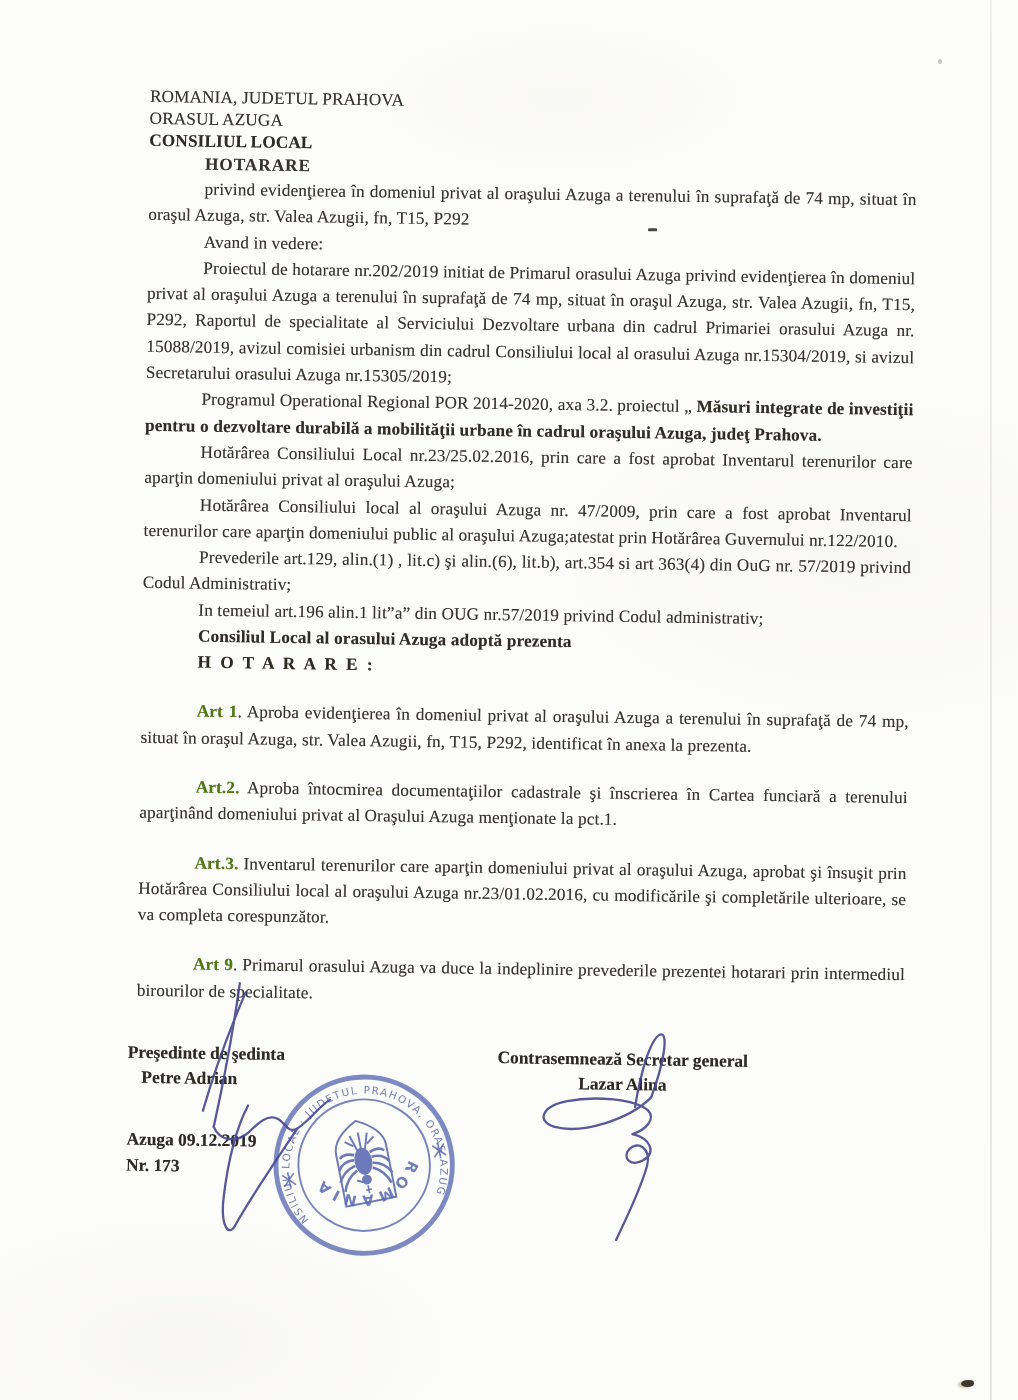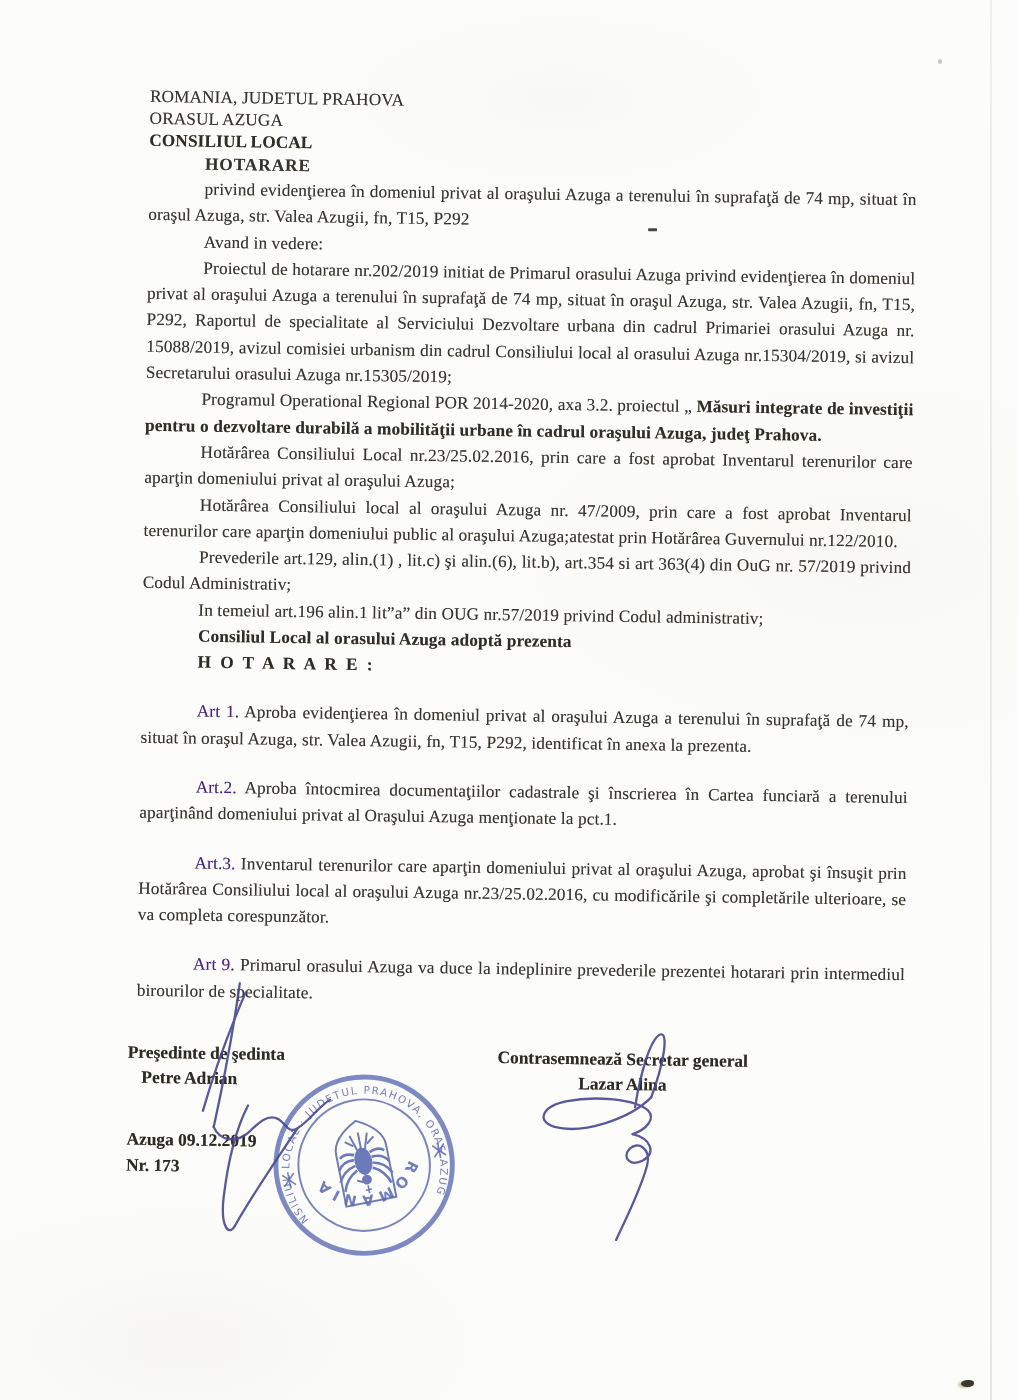--- a/index.html
+++ b/index.html
@@ -26,21 +26,21 @@
   .doc p{margin:0;text-align:justify;text-indent:56px;}
   .hdr p{text-indent:0;text-align:left;line-height:22px;}
   .b{font-weight:bold;color:#302c26;}
   .title{margin-top:17px;text-align:center;text-indent:0;font-weight:bold;letter-spacing:1px;line-height:24px;}
   .subtitle{text-indent:0;margin-top:1px;}
   .avand{margin-top:27px;text-align:left;}
   .gap-sm{margin-top:12px;}
   .adopt{font-weight:bold;text-indent:40px;text-align:left;color:#302c26;}
   .dheading{margin-top:16px;text-align:center;text-indent:0;font-weight:bold;letter-spacing:2.5px;line-height:26px;color:#2e2a24;}
   .articles p{margin-top:23px;}
-  .art-label{font-weight:normal;color:#4c1d95;}
+  .art-label{font-weight:bold;color:#4d7c0f;}
 
   .sign-zone{position:absolute;left:142px;top:1040px;width:780px;
     font-size:17.4px;color:#2e2a24;font-weight:bold;
     text-shadow:0 0 .5px rgba(46,42,36,.5);}
   .sig-row{display:flex;}
   .sig-left{width:330px;line-height:25px;}
   .sig-left .name{padding-left:14px;}
   .sig-right{width:300px;text-align:center;line-height:25px;margin-left:15px;}
   .footer-block{margin-top:36px;line-height:26px;}
 
@@ -81,21 +81,21 @@
 
     <p class="gap-sm">Prevederile art.129, alin.(1) , lit.c) şi alin.(6), lit.b), art.354 si art 363(4) din OuG nr. 57/2019 privind Codul Administrativ;</p>
     <p>In temeiul art.196 alin.1 lit”a” din OUG nr.57/2019 privind Codul administrativ;</p>
     <p class="adopt">Consiliul Local al orasului Azuga adoptă prezenta</p>
 
     <p class="dheading">H O T A R A R E :</p>
 
     <div class="articles">
       <p><span class="art-label">Art 1</span><span>. Aproba evidenţierea în domeniul privat al oraşului Azuga a terenului în suprafaţă de 74 mp, situat în oraşul Azuga, str. Valea Azugii, fn, T15, P292, identificat în anexa  la prezenta.</span></p>
       <p><span class="art-label">Art.2.</span><span> Aproba întocmirea documentaţiilor cadastrale şi înscrierea în Cartea funciară a terenului  aparţinând domeniului privat al Oraşului Azuga menţionate la pct.1.</span></p>
-      <p><span class="art-label">Art.3.</span><span> Inventarul terenurilor care aparţin domeniului privat al oraşului Azuga, aprobat şi însuşit prin Hotărârea Consiliului local al oraşului Azuga nr.23/25.02.2016, cu modificările şi completările ulterioare, se va completa corespunzător.</span></p>
+      <p><span class="art-label">Art.3.</span><span> Inventarul terenurilor care aparţin domeniului privat al oraşului Azuga, aprobat şi însuşit prin Hotărârea Consiliului local al oraşului Azuga nr.23/01.02.2016, cu modificările şi completările ulterioare, se va completa corespunzător.</span></p>
       <p><span class="art-label">Art 9</span><span>. Primarul orasului Azuga  va duce la indeplinire prevederile prezentei hotarari prin intermediul birourilor de specialitate.</span></p>
     </div>
   </div>
 
   <div class="sign-zone">
     <div class="sig-row">
       <div class="sig-left">
         <div>Preşedinte de şedinta</div>
         <div class="name">Petre Adrian</div>
       </div>

